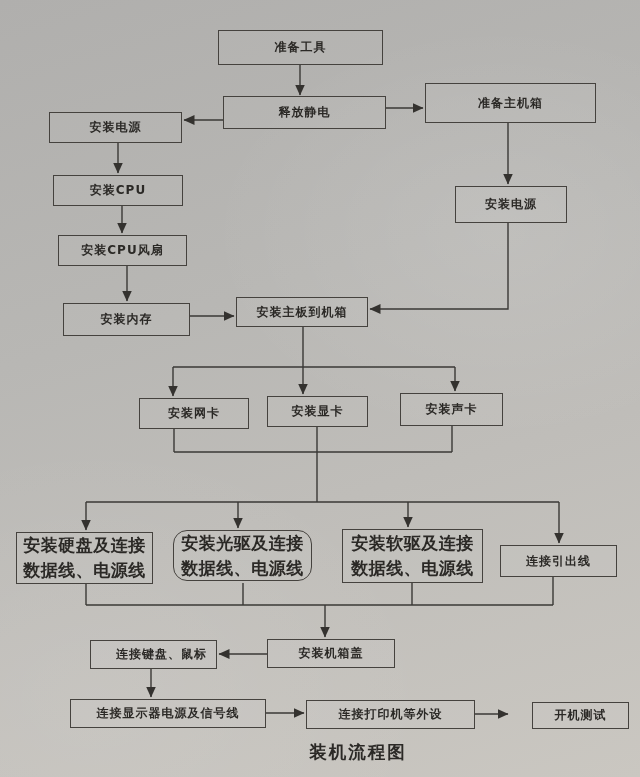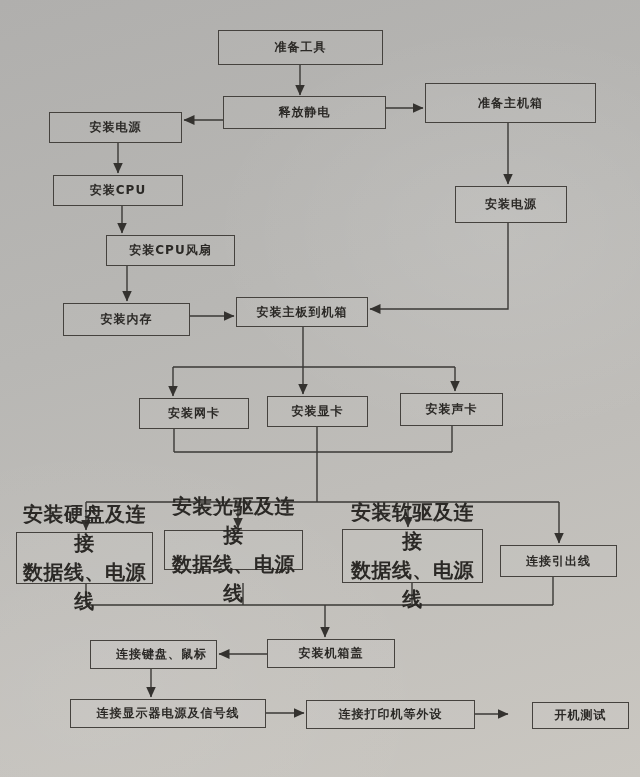--- a/index.html
+++ b/index.html
@@ -31,21 +31,21 @@
     text-align: center;
     color: #2b2926;
     font-weight: bold;
     font-size: 12px;
     letter-spacing: 1px;
     line-height: 1.25;
     white-space: pre-line;
     background: rgba(255,255,255,0.03);
   }
   .node.two-line {
-    font-size: 20px;
+    font-size: 17px;
     letter-spacing: 0.5px;
     line-height: 1.45;
   }
   #caption {
     position: absolute;
     left: 303px; top: 740px;
     width: 110px;
     text-align: center;
     font-size: 17.5px;
     font-weight: bold;
@@ -99,33 +99,34 @@
         <polyline points="266,713 304,713" fill="none" stroke="#3a3836" stroke-width="1.4" marker-end="url(#arrowhead)"></polyline>
         <polyline points="475,714 508,714" fill="none" stroke="#3a3836" stroke-width="1.4" marker-end="url(#arrowhead)"></polyline>
       </g>
   </svg>
   <div id="nodes">
       <div class="node" style="left: 218px; top: 30px; width: 165px; height: 35px;">准备工具</div>
       <div class="node" style="left: 223px; top: 96px; width: 163px; height: 33px;">释放静电</div>
       <div class="node" style="left: 425px; top: 83px; width: 171px; height: 40px;">准备主机箱</div>
       <div class="node" style="left: 49px; top: 112px; width: 133px; height: 31px;">安装电源</div>
       <div class="node" style="left: 53px; top: 175px; width: 130px; height: 31px;">安装CPU</div>
-      <div class="node" style="left: 58px; top: 235px; width: 129px; height: 31px; margin-left: 48px;">安装CPU风扇</div>
+      <div class="node" style="left: 58px; top: 235px; width: 129px; height: 31px;">安装CPU风扇</div>
       <div class="node" style="left: 63px; top: 303px; width: 127px; height: 33px;">安装内存</div>
       <div class="node" style="left: 455px; top: 186px; width: 112px; height: 37px;">安装电源</div>
       <div class="node" style="left: 236px; top: 297px; width: 132px; height: 30px;">安装主板到机箱</div>
       <div class="node" style="left: 139px; top: 398px; width: 110px; height: 31px;">安装网卡</div>
       <div class="node" style="left: 267px; top: 396px; width: 101px; height: 31px;">安装显卡</div>
       <div class="node" style="left: 400px; top: 393px; width: 103px; height: 33px;">安装声卡</div>
       <div class="node two-line" style="left: 16px; top: 532px; width: 137px; height: 52px;">安装硬盘及连接
 数据线、电源线</div>
-      <div class="node two-line" style="left: 164px; top: 530px; width: 139px; height: 40px;">安装光驱及连接
+      <div class="node two-line" style="left: 173px; top: 530px; width: 139px; height: 51px; border-radius: 14px;">安装光驱及连接
 数据线、电源线</div>
       <div class="node two-line" style="left: 342px; top: 529px; width: 141px; height: 54px;">安装软驱及连接
 数据线、电源线</div>
       <div class="node" style="left: 500px; top: 545px; width: 117px; height: 32px;">连接引出线</div>
       <div class="node" style="left: 90px; top: 640px; width: 127px; height: 29px; padding-left: 16px;">连接键盘、鼠标</div>
       <div class="node" style="left: 267px; top: 639px; width: 128px; height: 29px;">安装机箱盖</div>
       <div class="node" style="left: 70px; top: 699px; width: 196px; height: 29px;">连接显示器电源及信号线</div>
       <div class="node" style="left: 306px; top: 700px; width: 169px; height: 29px;">连接打印机等外设</div>
       <div class="node" style="left: 510px; top: 702px; width: 97px; height: 27px; margin-left: 22px;">开机测试</div>
     </div>
+  <div id="caption">装机流程图</div>
 </div>
 
 </body></html>

